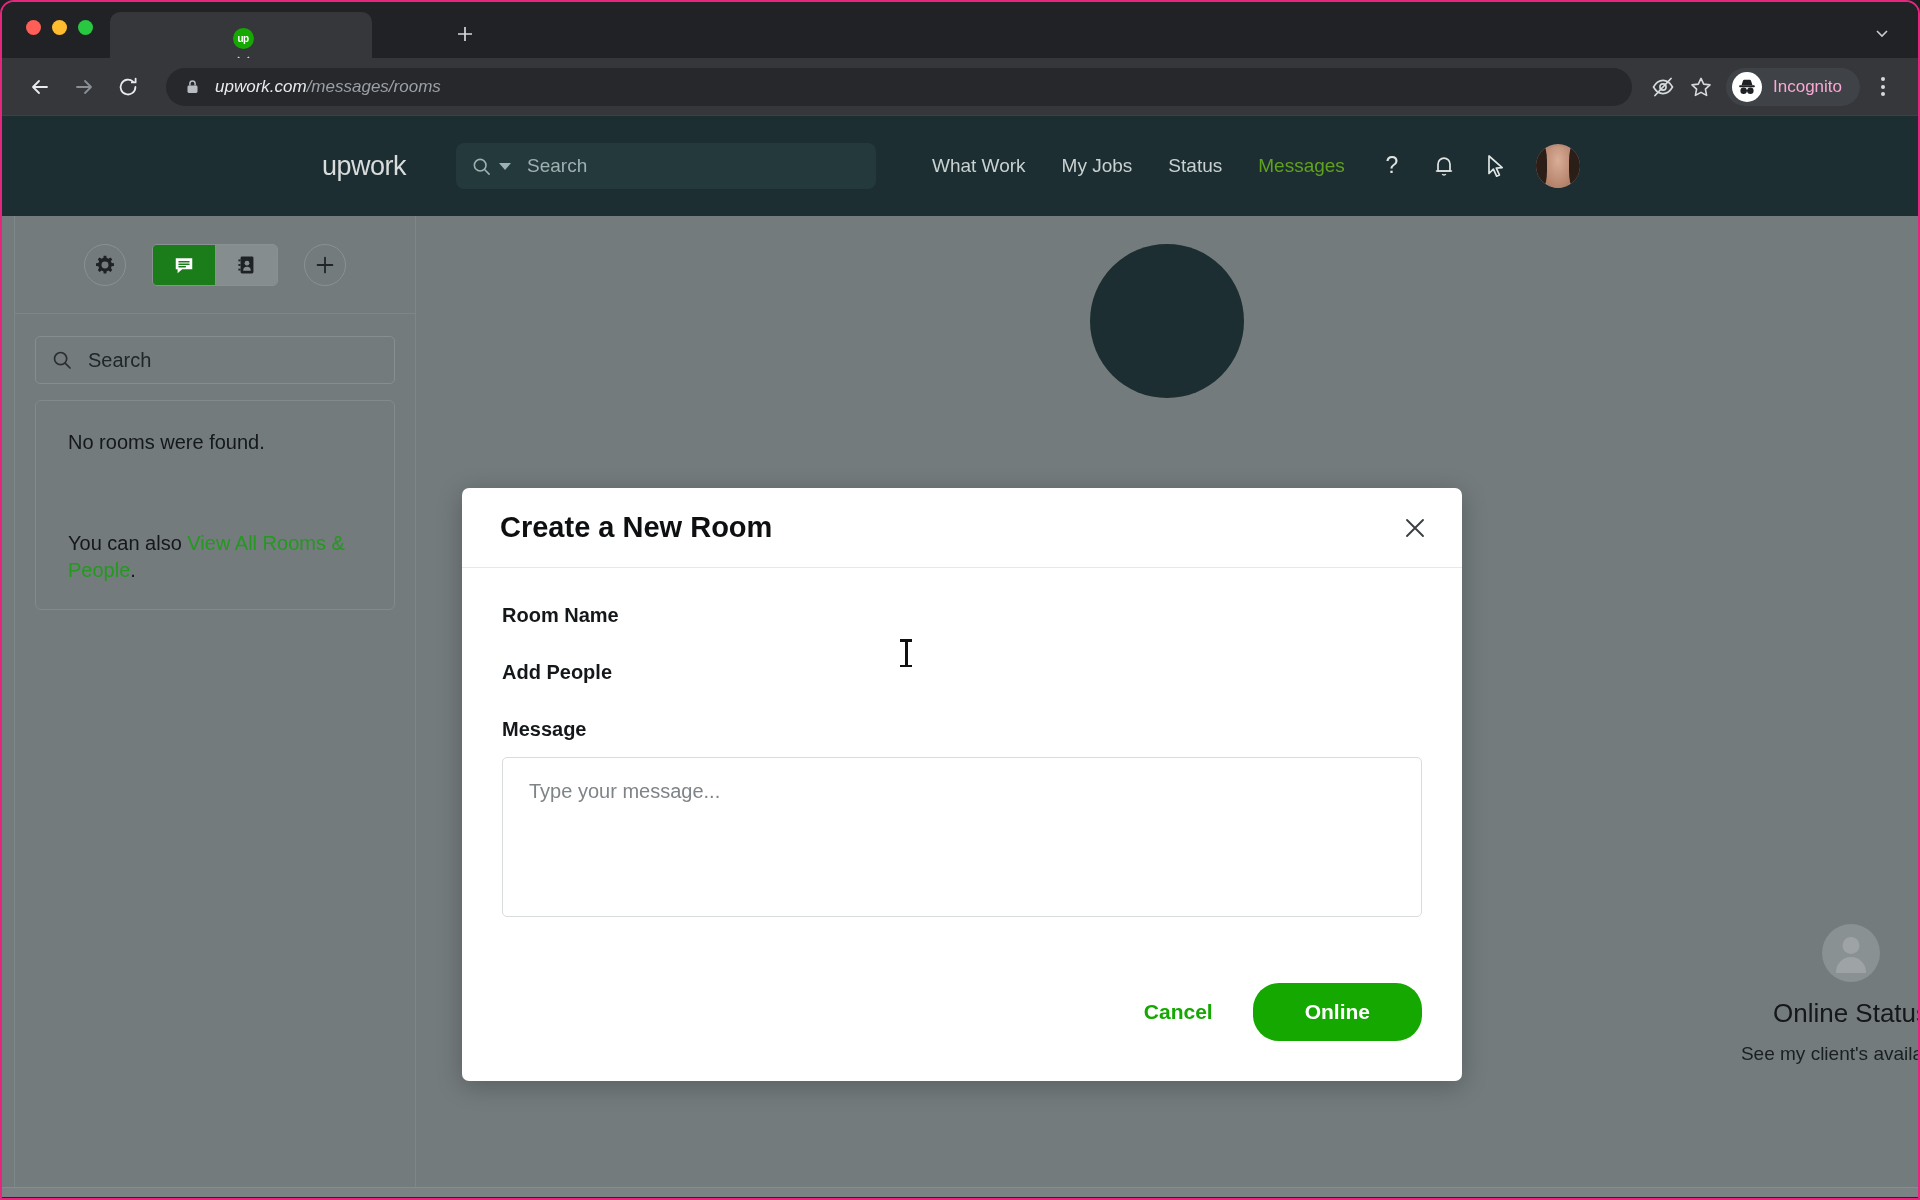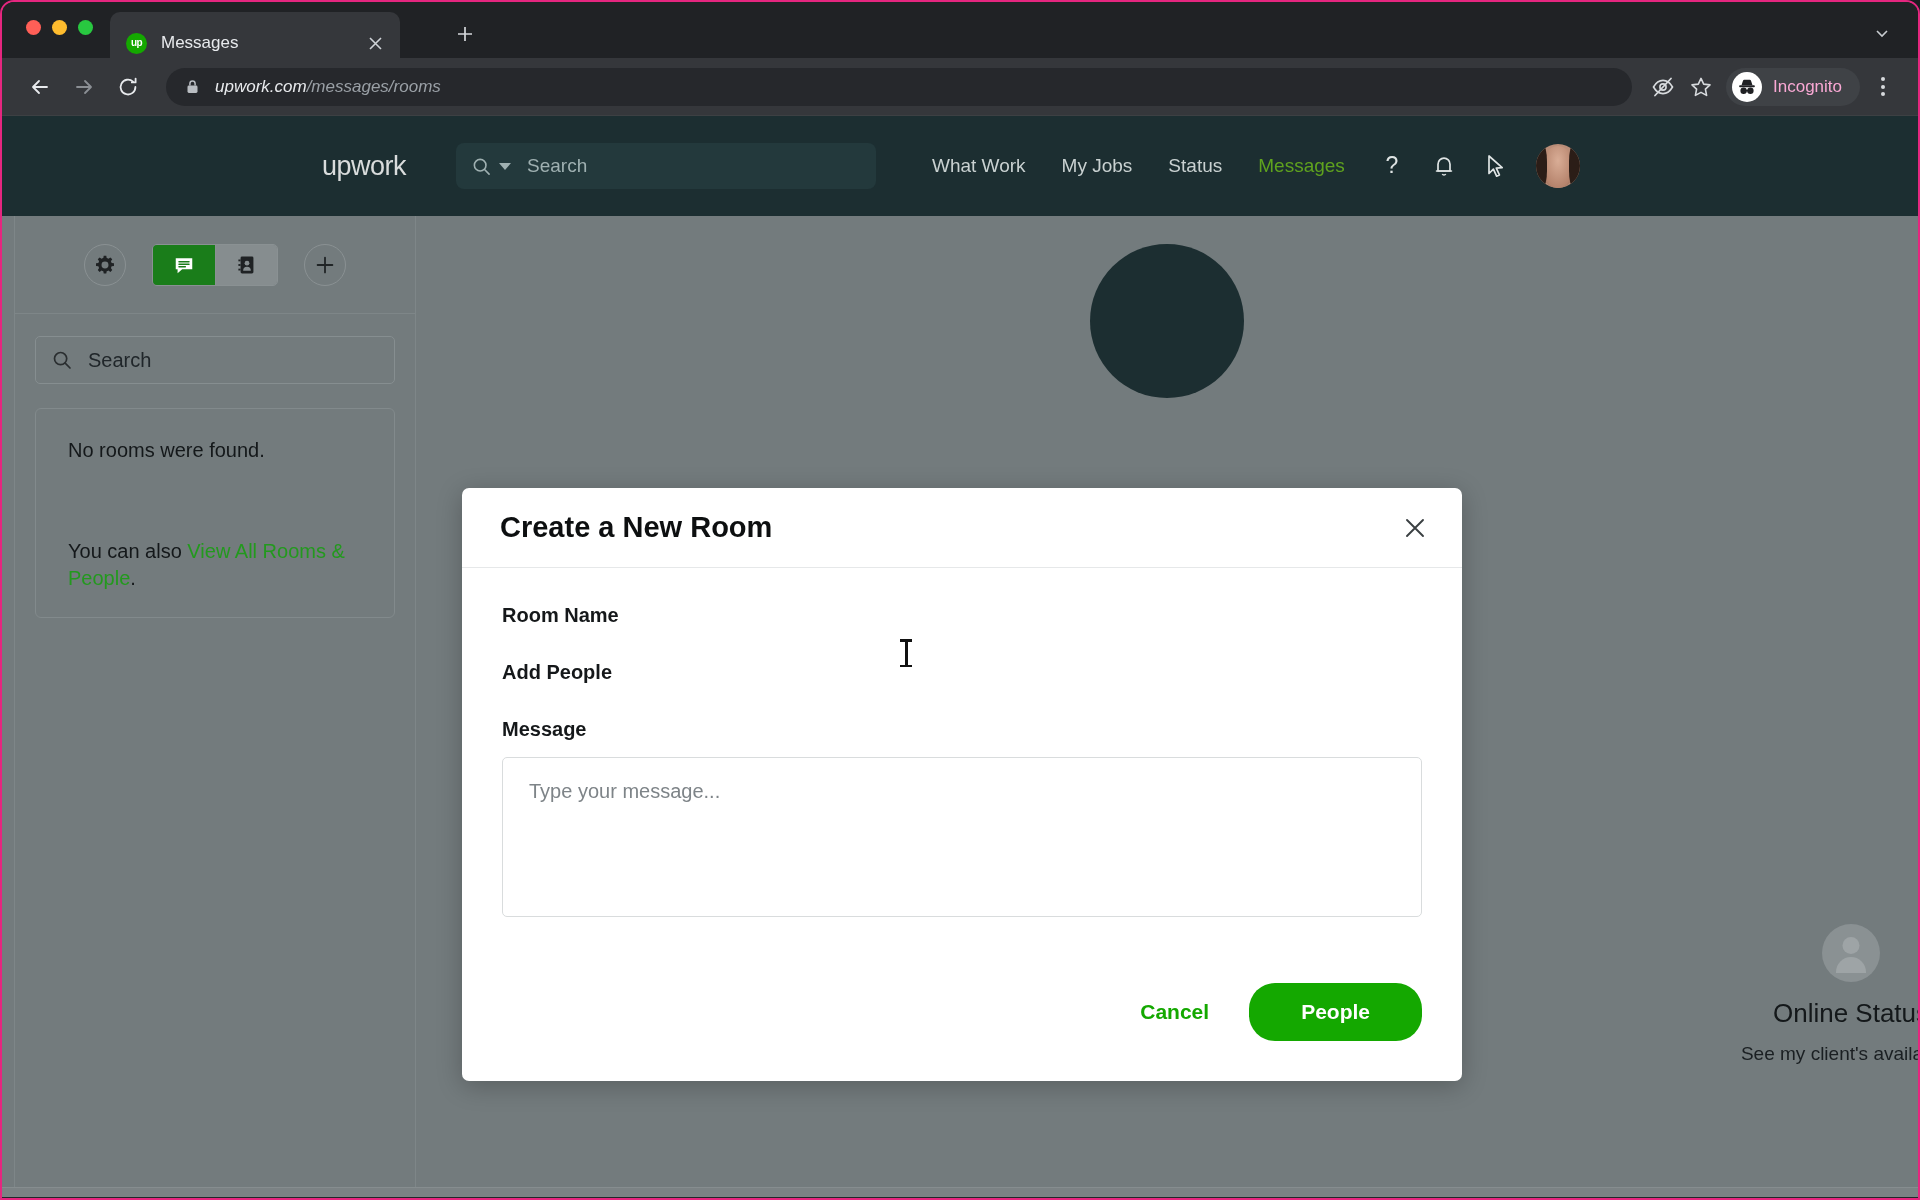--- a/index.html
+++ b/index.html
@@ -38,26 +38,27 @@
     align-items: center;
   }
   .light { width: 15px; height: 15px; border-radius: 50%; }
   .light.red { background: #ff5f57; }
   .light.yellow { background: #febc2e; }
   .light.green { background: #28c840; }
 
   #tab-active {
     position: absolute;
     left: 108px; bottom: 0;
-    width: 290px; height: 46px;
+    width: 262px; height: 46px;
     background: #35373b;
     border-top-left-radius: 10px;
     border-top-right-radius: 10px;
     display: flex; align-items: center;
     padding: 16px 12px 0 16px;
+    flex-direction: column;
   }
   #tab-favicon {
     width: 21px; height: 21px; border-radius: 50%;
     background: #14a800;
     display: flex; align-items: center; justify-content: center;
     flex: 0 0 auto;
   }
   #tab-favicon span {
     color: #fff; font-size: 10px; font-weight: bold; line-height: 1;
     letter-spacing: -0.5px;
@@ -307,21 +308,21 @@
     height: 48px;
     border: 1px solid #868e90;
     border-radius: 5px;
     display: flex; align-items: center;
     padding: 0 16px;
   }
   #sidebar-search-icon { color: #2a2e30; display:flex; align-items:center; }
   #sidebar-search-placeholder { margin-left: 16px; color: #20262a; font-size: 20px; }
 
   #empty-rooms-card {
-    margin: 24px 20px 0 20px;
+    margin: 16px 20px 0 20px;
     height: 210px;
     border: 1px solid #828a8c;
     border-radius: 6px;
     padding: 30px 32px;
   }
   #empty-rooms-title { color: #14181a; font-size: 20px; }
   #empty-rooms-hint {
     margin-top: 76px;
     color: #14181a; font-size: 20px; line-height: 1.35;
   }
@@ -707,21 +708,21 @@
             </div>
 
             <div class="field-group">
               <div class="field-label">Message</div>
               <div id="message-textarea">Type your message...</div>
             </div>
           </div>
 
           <div id="modal-footer">
             <button id="cancel-button">Cancel</button>
-            <button id="create-button">People</button>
+            <button id="create-button">Online</button>
           </div>
 
         </div>
 
         <div id="text-cursor">
           <span class="cap-t"></span>
             <span class="stem"></span>
             <span class="cap-b"></span>
         </div>
       </div>

